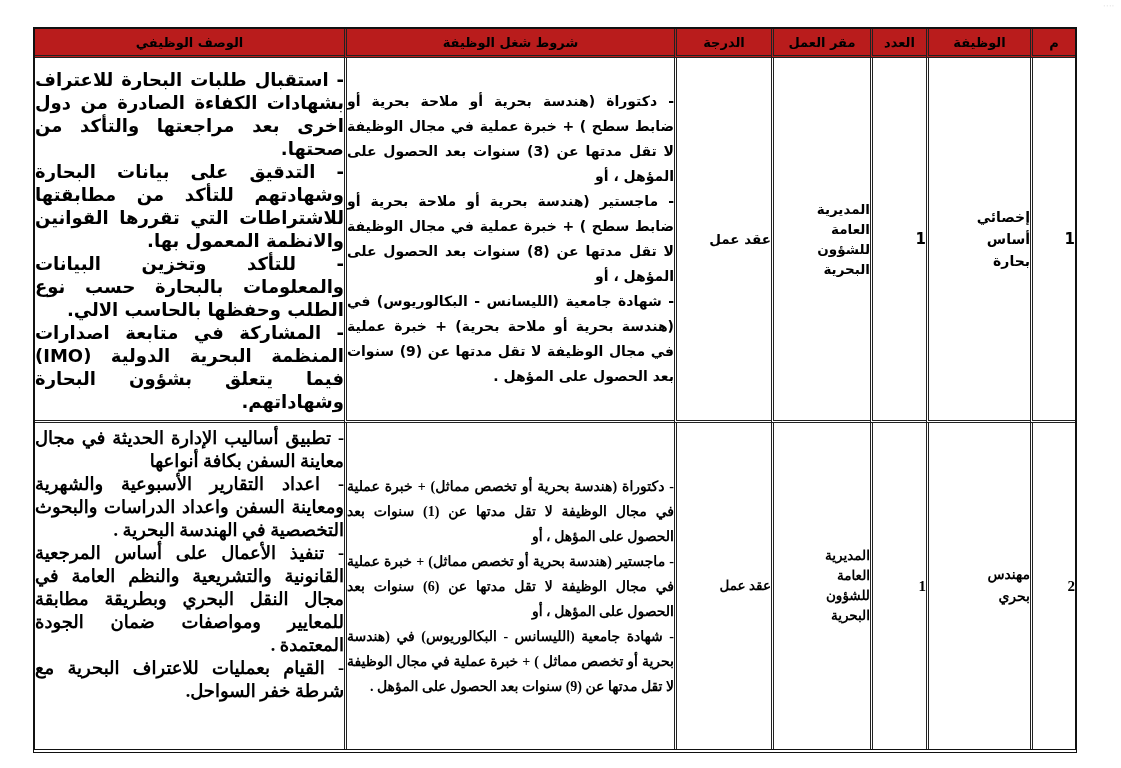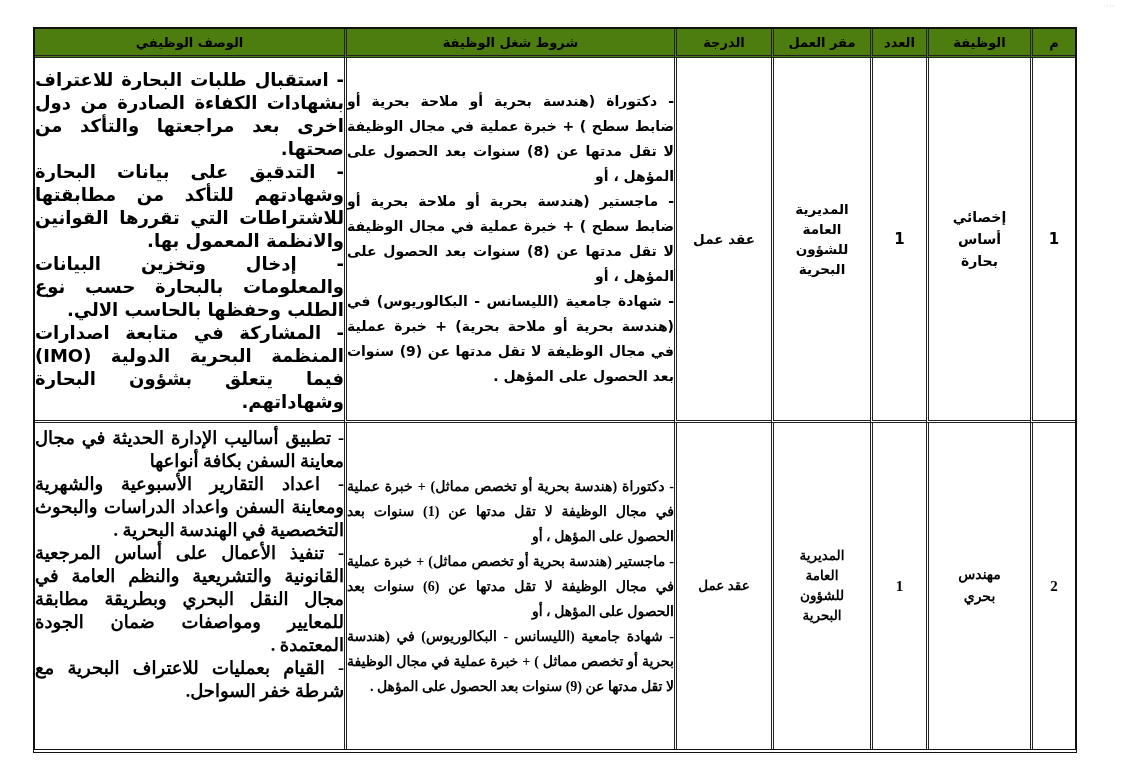--- a/index.html
+++ b/index.html
@@ -5,22 +5,22 @@
   html, body { margin:0; padding:0; background:#ffffff; }
   body { width:1121px; height:768px; position:relative; overflow:hidden;
          font-family:"DejaVu Sans", sans-serif; color:#000; }
   .corner-mark { position:absolute; right:6px; top:2px; font-size:6px; color:#bbb; letter-spacing:1px; }
   table.jobs { position:absolute; left:33px; top:27px; width:1044px; height:721px;
                border-collapse:separate; border-spacing:0; direction:rtl;
                border:2px solid #111; border-bottom:4px double #111; }
   table.jobs th, table.jobs td { border-left:3px double #222; border-bottom:3px double #222; padding:0; }
   table.jobs tr > *:last-child { border-left:none; }
   table.jobs tbody tr:last-child td { border-bottom:none;font-family:Liberation Serif, serif; }
-  th { background:#4d7c0f; font-weight:bold; font-size:13px; height:26px; text-align:center; vertical-align:middle; }
-  td { vertical-align:middle; text-align:center; font-weight:bold; font-size:13.5px; line-height:22px; }
+  th { background:#b91c1c; font-weight:bold; font-size:13px; height:26px; text-align:center; vertical-align:middle; }
+  td { vertical-align:middle; font-weight:bold; font-size:13.5px; line-height:22px; }
   td.c-num { width:42px; font-size:15px; }
   td.c-job { width:101px; font-size:14px; }
   td.c-count { width:53px; font-size:15px; }
   td.c-place { width:96px; font-size:13.5px; line-height:20px; }
   td.c-grade { width:94px; font-size:13.5px; }
   td.c-cond { width:327px; text-align:justify; text-align-last:right; padding:0 8px 0 10px; font-size:14px; line-height:25px; }
   td.c-desc { text-align:justify; text-align-last:right; padding:0 6px 0 8px; font-size:18px; line-height:23px; vertical-align:top; }
   .row1 td.c-desc { padding-top:10px; }
   .row2 td.c-desc { padding-top:4px; }
   .cond-item, .desc-item { display:block; }
@@ -55,29 +55,29 @@
       </td>
       <td class="c-count">1</td>
       <td class="c-place">
         <div>المديرية</div>
         <div>العامة</div>
         <div>للشؤون</div>
         <div>البحرية</div>
       </td>
       <td class="c-grade">عقد عمل</td>
       <td class="c-cond">
-        <span class="cond-item">- دكتوراة (هندسة بحرية أو ملاحة بحرية أو ضابط سطح ) + خبرة عملية في مجال الوظيفة لا تقل مدتها عن (8) سنوات  بعد الحصول على المؤهل ، أو</span>
+        <span class="cond-item">- دكتوراة (هندسة بحرية أو ملاحة بحرية أو ضابط سطح ) + خبرة عملية في مجال الوظيفة لا تقل مدتها عن (3) سنوات  بعد الحصول على المؤهل ، أو</span>
         <span class="cond-gap"></span>
         <span class="cond-item">- ماجستير (هندسة بحرية أو ملاحة بحرية أو ضابط سطح ) + خبرة عملية في مجال الوظيفة لا تقل مدتها عن (8) سنوات  بعد الحصول على المؤهل ، أو</span>
         <span class="cond-item">- شهادة جامعية (الليسانس - البكالوريوس) في (هندسة بحرية أو ملاحة بحرية) + خبرة عملية في مجال الوظيفة لا تقل مدتها عن (9) سنوات بعد الحصول على المؤهل .</span>
       </td>
       <td class="c-desc">
         <span class="desc-item">- استقبال طلبات البحارة للاعتراف بشهادات الكفاءة الصادرة من دول اخرى بعد مراجعتها والتأكد من صحتها.</span>
         <span class="desc-item">- التدقيق على بيانات البحارة وشهادتهم للتأكد من مطابقتها للاشتراطات التي تقررها القوانين والانظمة المعمول بها.</span>
-        <span class="desc-item">- إدخال وتخزين البيانات والمعلومات بالبحارة حسب نوع الطلب وحفظها بالحاسب الالي.</span>
+        <span class="desc-item">- للتأكد وتخزين البيانات والمعلومات بالبحارة حسب نوع الطلب وحفظها بالحاسب الالي.</span>
         <span class="desc-item">- المشاركة في متابعة اصدارات المنظمة البحرية الدولية (IMO) فيما يتعلق بشؤون البحارة وشهاداتهم.</span>
       </td>
     </tr>
     <tr class="row2">
       <td class="c-num">2</td>
       <td class="c-job">
         <div>مهندس</div>
         <div>بحري</div>
       </td>
       <td class="c-count">1</td>

